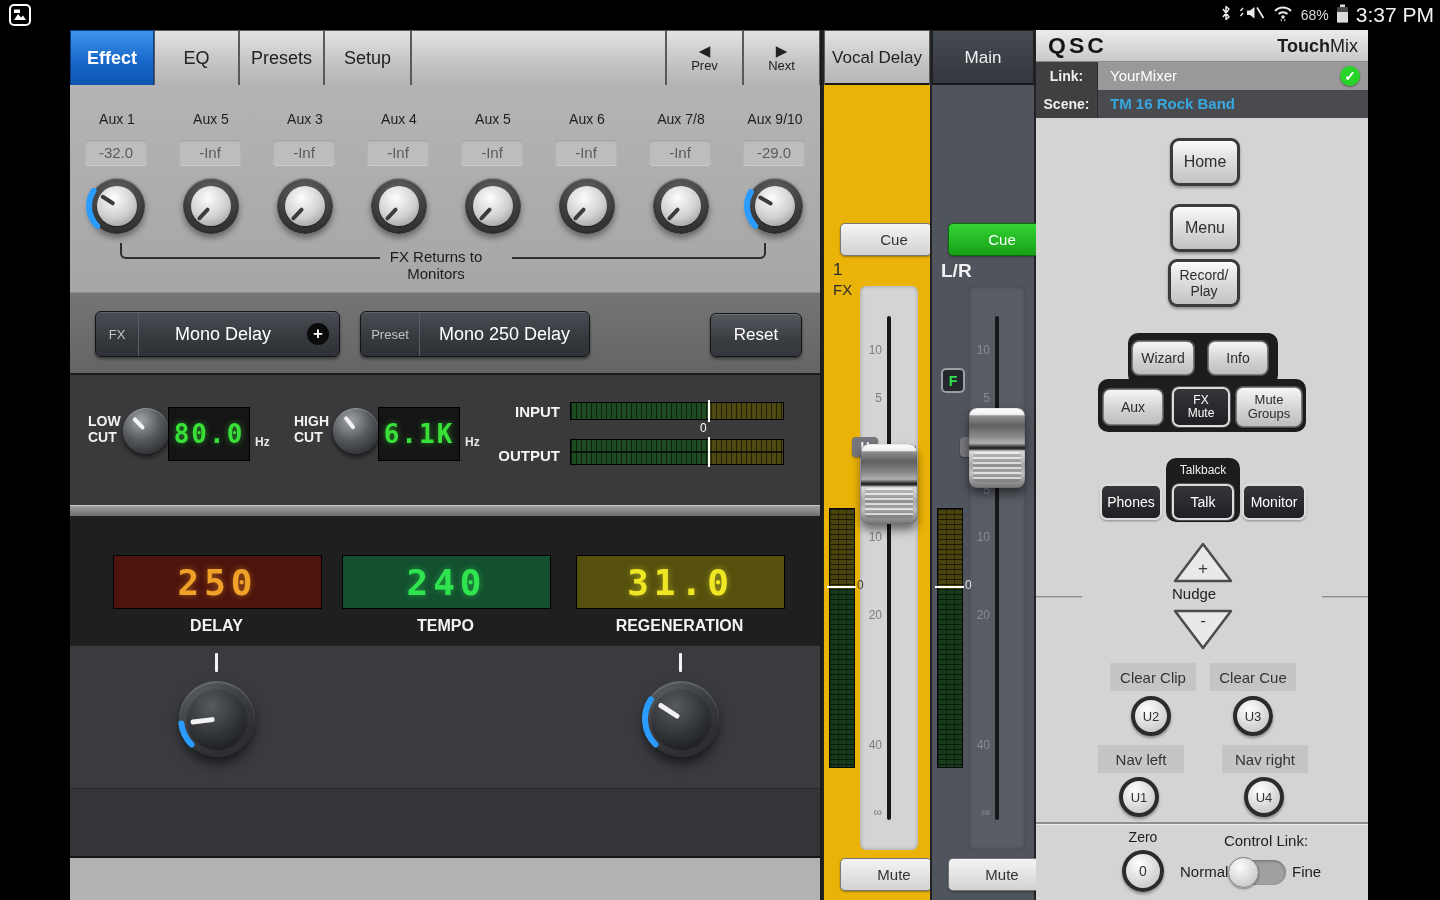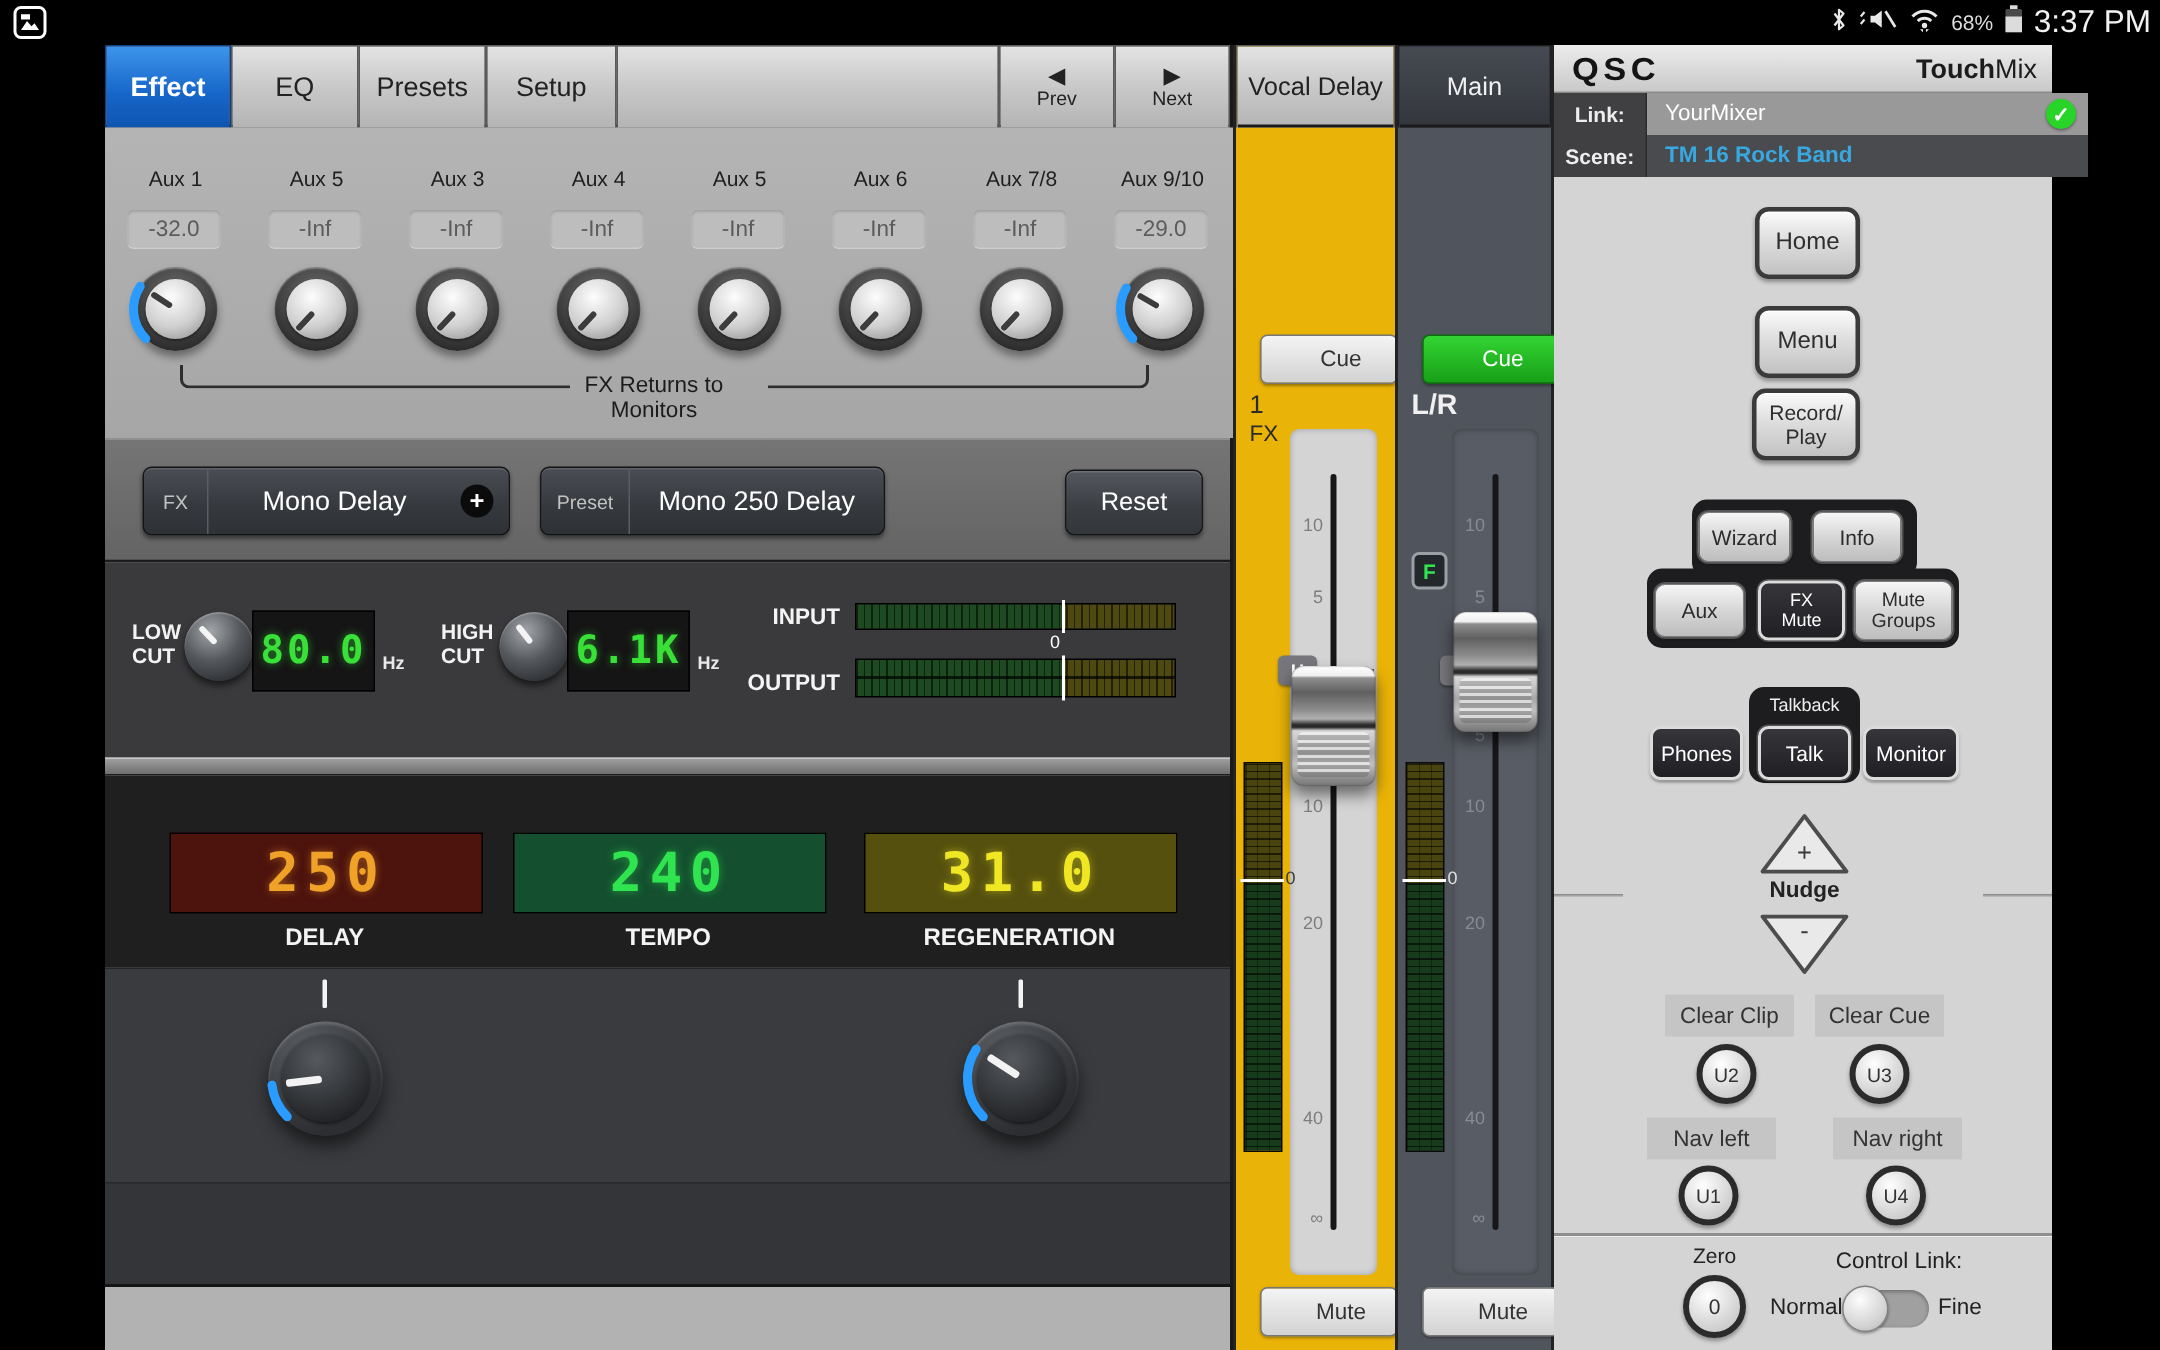--- a/index.html
+++ b/index.html
@@ -13,21 +13,21 @@
   #sb-batt-pct{font-size:14px;color:#ddd;}
   
   .tab{display:flex;align-items:center;justify-content:center;box-sizing:border-box;
        border:1px solid #5a5a5a;border-bottom:none;background:linear-gradient(180deg,#e3e3e3,#c6c6c6 55%,#b4b4b4);
        color:#222;font-size:18px;}
   .tab.active{background:linear-gradient(180deg,#3d95ea,#1565c8 60%,#0f55b0);color:#fff;font-weight:bold;border-color:#0d3f86;}
   .tab.dark{background:linear-gradient(180deg,#464a52,#33363c);color:#f0f0f0;border-color:#1c1e22;}
   .tabbar-bottom{box-shadow:inset 0 -2px 0 #1a1a1a;}
   
   #fxpanel{position:absolute;left:70px;top:30px;width:752px;height:870px;background:#aaa;border-right:2px solid #1a1a1a;box-sizing:border-box;}
-  #aux-section{position:absolute;left:0;top:55px;width:750px;height:207px;background:linear-gradient(180deg,#b4b4b4,#a6a6a6);padding-left:25px;}
+  #aux-section{position:absolute;left:0;top:55px;width:750px;height:207px;background:linear-gradient(180deg,#b4b4b4,#a6a6a6);}
   .auxcell{position:absolute;top:0;width:94px;height:207px;}
   .auxlabel{position:absolute;top:26px;width:100%;text-align:center;font-size:14px;color:#1e1e1e;}
   .auxval{position:absolute;top:55px;left:15px;width:62px;height:25px;border-radius:4px;background:#bdbdbd;
           box-shadow:inset 0 1px 2px rgba(0,0,0,.18), 0 1px 0 rgba(255,255,255,.4);
           display:flex;align-items:center;justify-content:center;font-size:15px;color:#5c5c5c;}
   .auxknob{position:absolute;top:93px;left:19px;width:56px;height:56px;border-radius:50%;
            background:radial-gradient(circle at 50% 35%,#707070,#2c2c2c 78%);
            box-shadow:0 4px 6px rgba(0,0,0,.4), inset 0 1px 1px rgba(255,255,255,.35);}
   .auxknob .inner{position:absolute;left:8px;top:8px;width:40px;height:40px;border-radius:50%;
            background:radial-gradient(circle at 42% 30%,#fdfdfd,#cfcfcf 55%,#8f8f8f 95%);
@@ -139,21 +139,21 @@
   #strip1 .vzero{color:#3c3c3c;} #stripM .vzero{color:#e0e0e0;}
   .fbtn{position:absolute;left:9px;top:338px;width:24px;height:25px;border-radius:5px;background:#24282c;
         border:2px solid #9aa0a6;color:#2fe44f;font-size:14px;font-weight:bold;display:flex;align-items:center;justify-content:center;box-sizing:border-box;}
   
   #remote{position:absolute;left:1036px;top:30px;width:332px;height:870px;background:#d4d4d4;}
   #r-header{position:absolute;left:0;top:0;width:332px;height:32px;background:linear-gradient(180deg,#ececec,#c9c9c9);
         border-bottom:1px solid #8a8a8a;box-sizing:border-box;}
   #qsc{position:absolute;left:12px;top:3px;font-size:23px;font-weight:900;color:#141414;letter-spacing:3px;transform:scaleY(.92);}
   #touchmix{position:absolute;right:10px;top:6px;font-size:18px;color:#1c1c1c;}
   #touchmix .b{font-weight:bold;}
-  .r-row{position:absolute;left:0;width:332px;height:28px;padding-left:24px;}
+  .r-row{position:absolute;left:0;width:332px;height:28px;}
   #r-link{top:32px;background:#999;}
   #r-scene{top:60px;background:#4a4b4f;}
   .r-rowlabel{position:absolute;left:0;top:0;height:28px;width:62px;display:flex;align-items:center;justify-content:center;
         background:#404043;color:#eee;font-size:14px;font-weight:bold;border-right:1px solid #2c2c2c;box-sizing:border-box;}
   #r-linkval{position:absolute;left:74px;top:5px;font-size:15px;color:#fff;}
   #r-sceneval{position:absolute;left:74px;top:5px;font-size:15px;font-weight:bold;color:#38a8e0;}
   #r-check{position:absolute;right:8px;top:4px;width:20px;height:20px;border-radius:50%;background:#27d427;
         color:#fff;font-size:14px;font-weight:bold;display:flex;align-items:center;justify-content:center;box-shadow:0 1px 2px rgba(0,0,0,.4);}
   .btn3d{position:absolute;display:flex;flex-direction:column;align-items:center;justify-content:center;box-sizing:border-box;
         background:linear-gradient(180deg,#fbfbfb,#dedede 45%,#c2c2c2);border:3px solid #3a3a3a;border-radius:9px;
@@ -164,21 +164,21 @@
         color:#2c2c2c;font-size:14px;line-height:15px;box-shadow:0 0 0 1px rgba(255,255,255,.25), 0 1px 2px rgba(0,0,0,.5);}
   .minibtn.dark{background:linear-gradient(180deg,#36363a,#202024);border:2px solid #dcdcdc;color:#fff;}
   .labelbox{position:absolute;height:28px;background:#c5c5c5;display:flex;align-items:center;justify-content:center;
         font-size:15px;color:#333;}
   .ucirc{position:absolute;width:40px;height:40px;border-radius:50%;border:4px solid #2b2b2b;box-sizing:border-box;
         background:radial-gradient(circle at 38% 30%,#fff,#d6d6d6 60%,#bcbcbc);display:flex;align-items:center;justify-content:center;
         font-size:13px;color:#333;box-shadow:0 2px 3px rgba(0,0,0,.35);}
   .nudgeline{position:absolute;top:566px;height:2px;background:#b9b9b9;border-top:1px solid #8e8e8e;box-sizing:border-box;}
   #r-divider{position:absolute;left:0;top:792px;width:332px;height:2px;background:#8e8e8e;border-bottom:1px solid #f0f0f0;box-sizing:content-box;}
   .tri-label{position:absolute;width:62px;text-align:center;font-size:17px;color:#3a3a3a;}
-  #r-nudge-label{position:absolute;left:136px;top:555px;width:62px;text-align:center;font-size:15px;font-weight:bold;color:#222;}
+  #r-nudge-label{position:absolute;left:136px;top:555px;width:62px;font-size:15px;font-weight:normal;color:#222;}
   #r-zero-label{position:absolute;left:86px;top:799px;width:42px;text-align:center;font-size:14px;color:#222;}
   #r-zero-btn{left:86px;top:820px;width:42px;height:42px;font-size:14px;}
   #r-cm-label{position:absolute;left:150px;top:802px;width:160px;text-align:center;font-size:15px;color:#222;}
   #r-normal{position:absolute;left:144px;top:833px;font-size:15px;color:#222;}
   #r-fine{position:absolute;left:256px;top:833px;font-size:15px;color:#222;}
   #r-toggle{position:absolute;left:196px;top:830px;width:54px;height:25px;border-radius:13px;background:#a0a0a0;
         box-shadow:inset 0 1px 3px rgba(0,0,0,.35);}
   #r-toggle-knob{position:absolute;left:-4px;top:-3px;width:31px;height:31px;border-radius:50%;border:1px solid #808080;
         background:radial-gradient(circle at 38% 30%,#fdfdfd,#d2d2d2 65%,#b5b5b5);box-shadow:0 1px 2px rgba(0,0,0,.4);box-sizing:border-box;}
   .twoline{font-size:13px;line-height:14px;text-align:center;}

